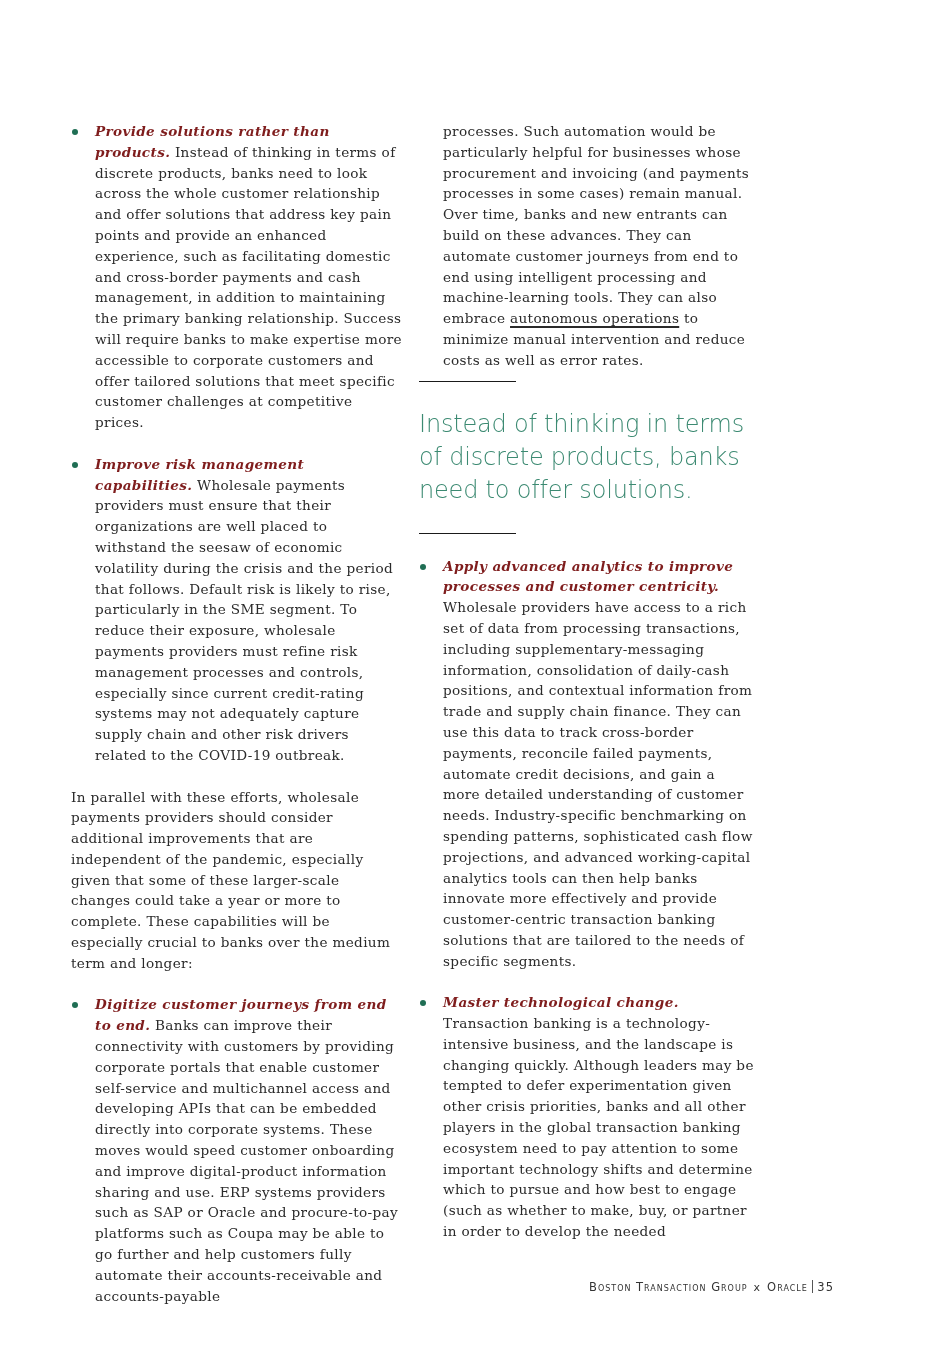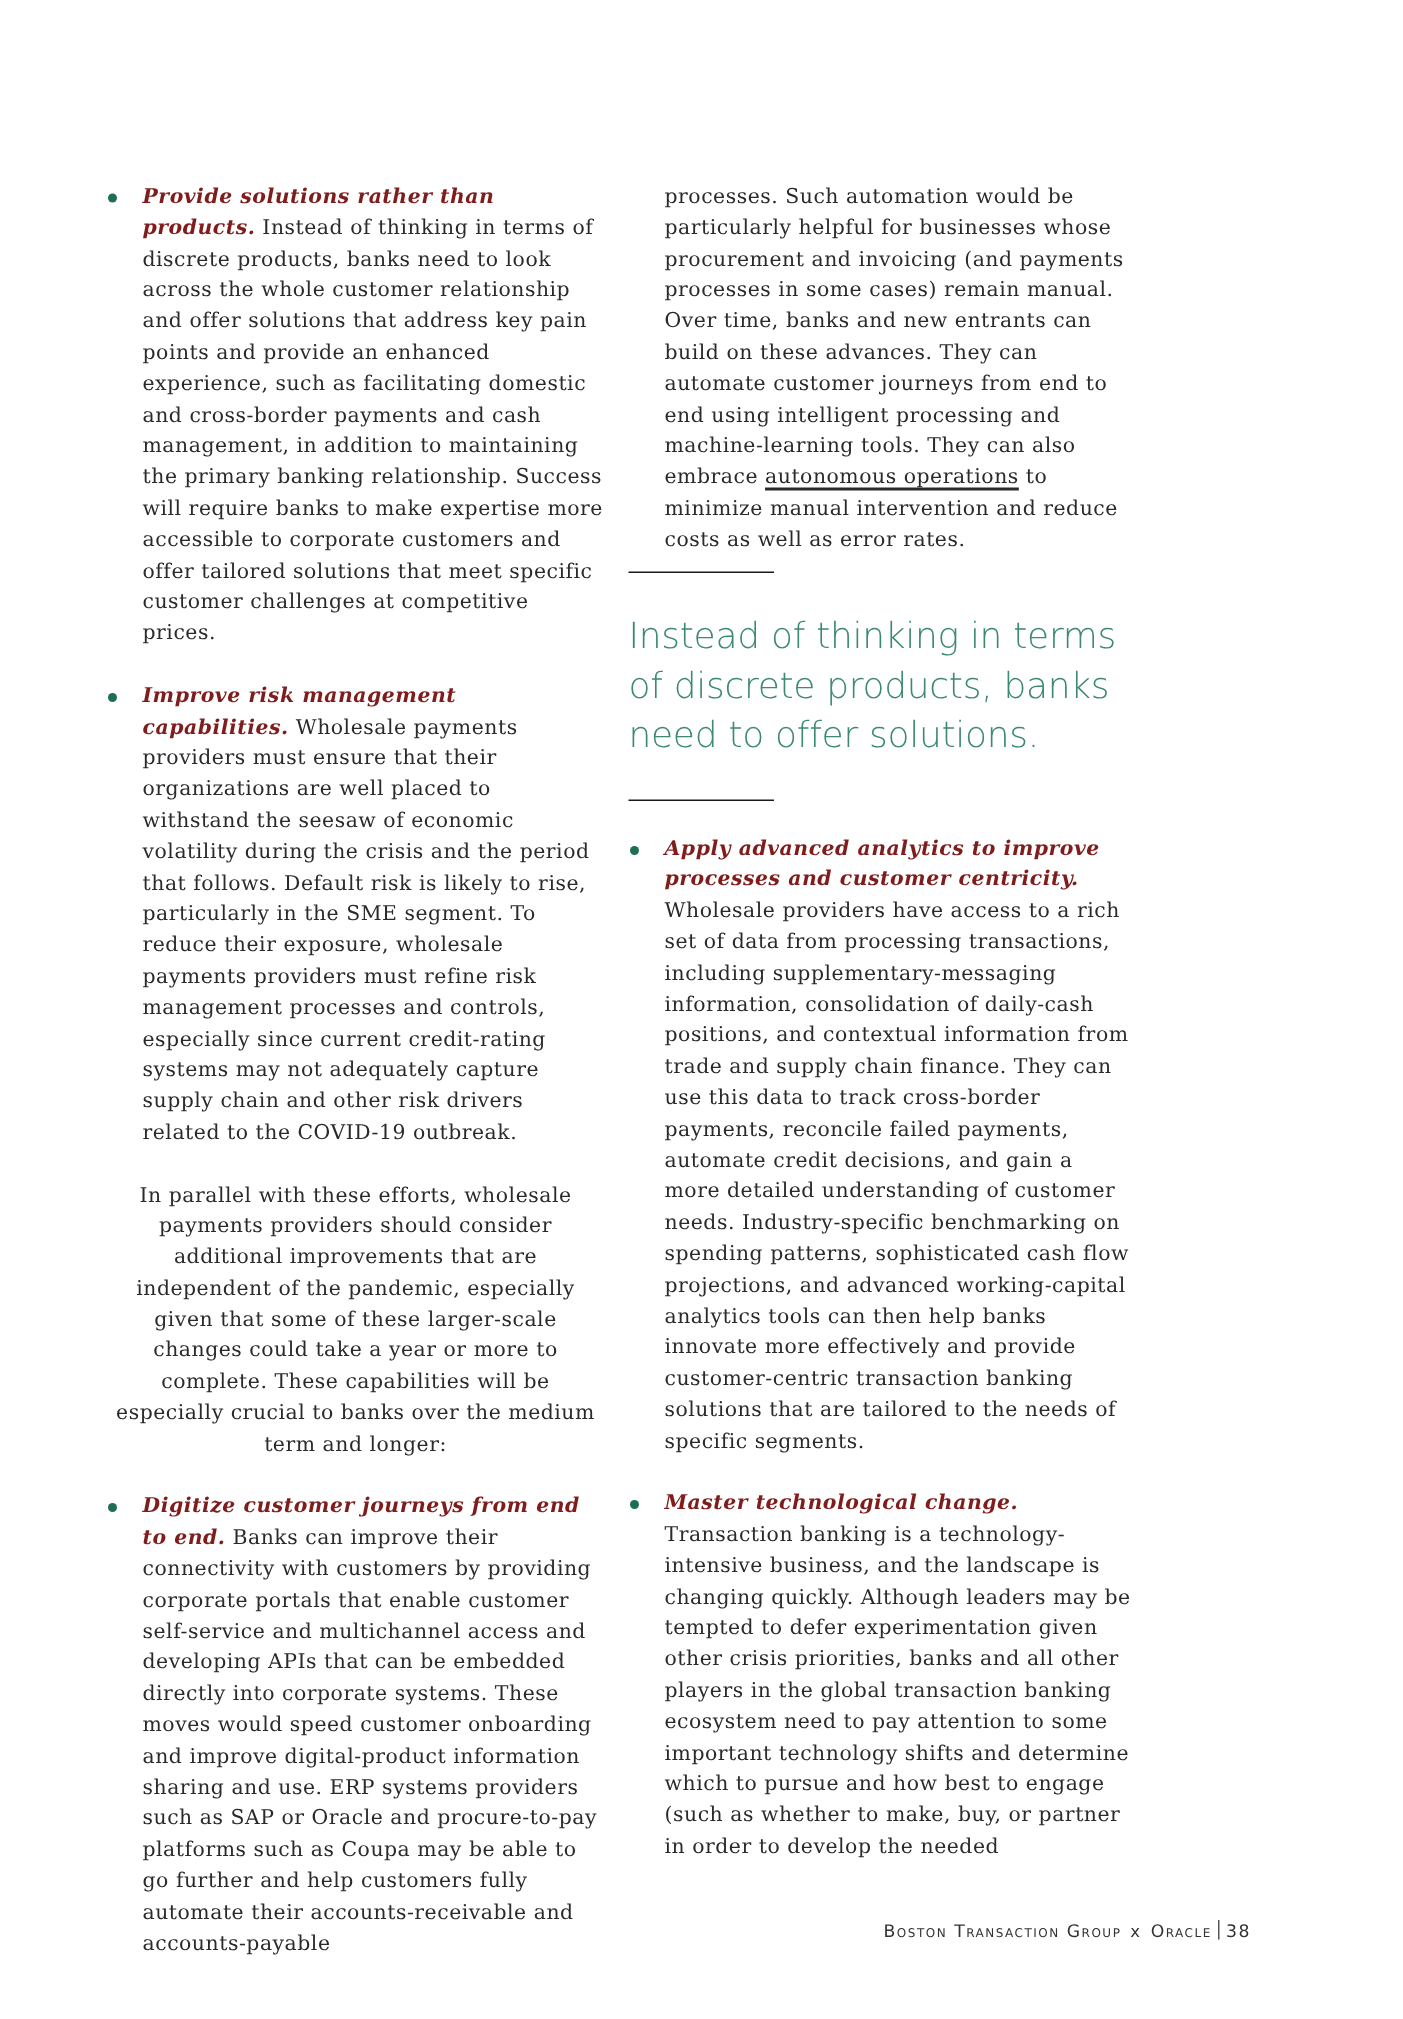--- a/index.html
+++ b/index.html
@@ -4,21 +4,21 @@
 <style>
   html, body { margin: 0; padding: 0; background: #ffffff; }
   body { width: 935px; height: 1346px; position: relative; overflow: hidden;
          font-family: "DejaVu Serif", serif; color: #2a2a2a; }
   .col { position: absolute; top: 121px; font-size: 13.6px; line-height: 20.8px; letter-spacing: 0.35px; }
   .col-left { left: 71px; width: 332px; }
   .col-right { left: 419px; width: 335px; }
   .bullet { position: relative; padding-left: 24px; margin: 0 0 20.8px 0; }
   .bullet-dot { position: absolute; left: 1px; top: 8px; width: 6px; height: 6px; border-radius: 50%; background: #1f6e54; }
   .bold { font-weight: bold; color: #7f1d1d; font-style: italic; }
-  .para { margin: 0 0 20.8px 0; text-align: center; }
+  .para { margin: 0 0 20.8px 0; }
   .cont { padding-left: 24px; margin: 0; }
   .link { text-decoration: underline; text-decoration-thickness: 2px; text-underline-offset: 3px; color: #2a2a2a; margin-top: 14px; }
   .rule { width: 97px; height: 0; border-top: 1px solid #1a1a1a; }
   .pullquote { font-family: "DejaVu Sans", sans-serif; font-weight: 200; font-size: 24px; line-height: 33px; color: #3c8a72; margin: 26px 0 26px 0; letter-spacing: -0.2px; }
   .footer { position: absolute; top: 1280px; left: 589px; font-family: "DejaVu Sans", sans-serif; font-size: 11.5px; color: #333; letter-spacing: 1px; white-space: nowrap; }
   .footer .sc { font-variant: small-caps; }
   .footer .x { margin: 0 6px; font-size: 11px; }
   .footer .sep { display: inline-block; width: 1.5px; height: 13px; background: #555; vertical-align: -2px; margin: 0 4px 0 4px; }
 </style>
 </head>
@@ -49,14 +49,14 @@
     <span class="bullet-dot"></span>
     <span class="bold">Apply advanced analytics to improve processes and customer centricity.</span><span> Wholesale providers have access to a rich set of data from processing transactions, including supplementary-messaging information, consolidation of daily-cash positions, and contextual information from trade and supply chain finance. They can use this data to track cross-border payments, reconcile failed payments, automate credit decisions, and gain a more detailed understanding of customer needs. Industry-specific benchmarking on spending patterns, sophisticated cash flow projections, and advanced working-capital analytics tools can then help banks innovate more effectively and provide customer-centric transaction banking solutions that are tailored to the needs of specific segments.</span>
   </div>
   <div class="bullet">
     <span class="bullet-dot"></span>
     <span class="bold">Master technological change.</span><span> Transaction banking is a technology-intensive business, and the landscape is changing quickly. Although leaders may be tempted to defer experimentation given other crisis priorities, banks and all other players in the global transaction banking ecosystem need to pay attention to some important technology shifts and determine which to pursue and how best to engage (such as whether to make, buy, or partner in order to develop the needed</span>
   </div>
 </div>
 
 <div class="footer">
-  <span class="sc">Boston Transaction Group</span><span class="x">x</span><span class="sc">Oracle</span><span class="sep"></span><span>38</span>
+  <span class="sc">Boston Transaction Group</span><span class="x">x</span><span class="sc">Oracle</span><span class="sep"></span><span>35</span>
 </div>
 
 </body></html>

